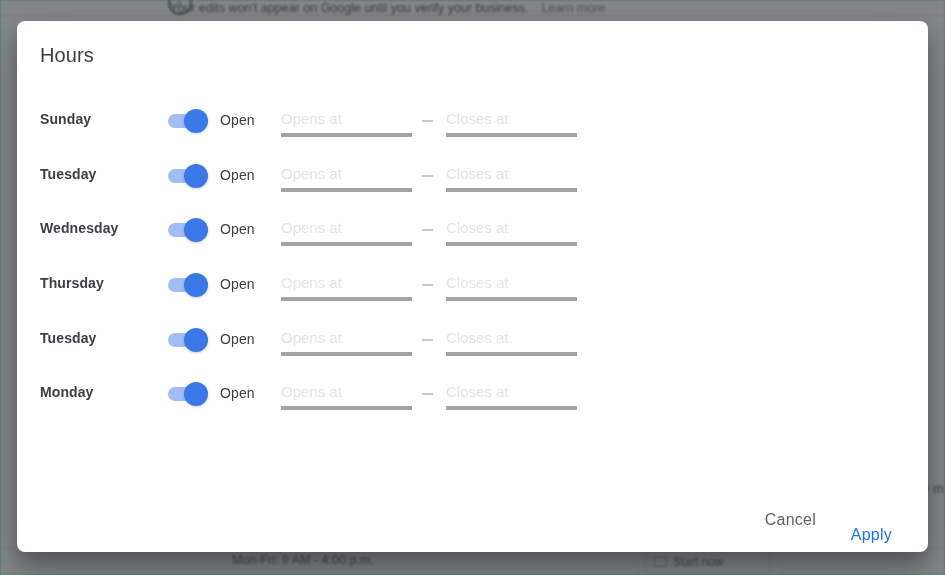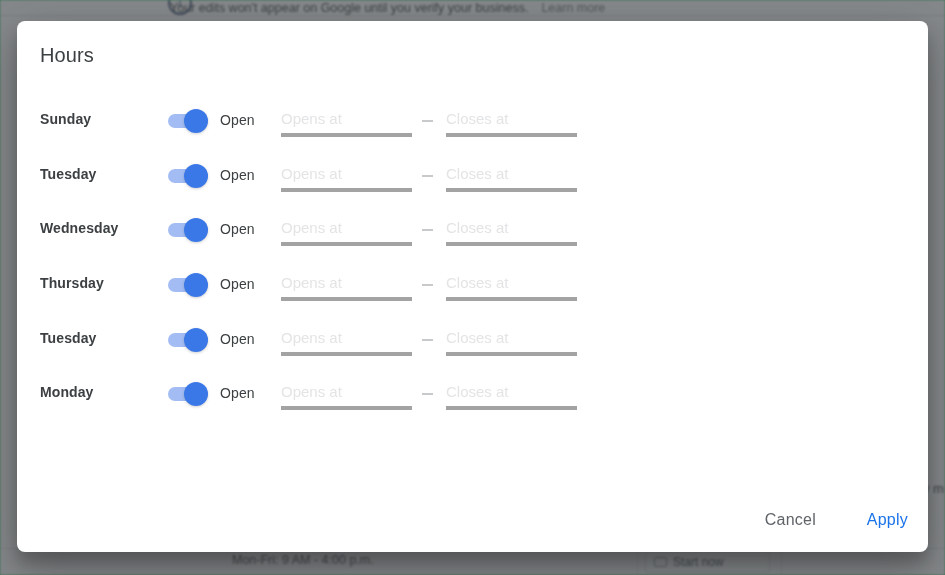--- a/index.html
+++ b/index.html
@@ -264,21 +264,21 @@
     border: none;
     background: transparent;
     font-family: "Liberation Sans", sans-serif;
     font-size: 16px;
     letter-spacing: 0.25px;
     cursor: pointer;
     padding: 0 8px;
     border-radius: 4px;
   }
   #cancel-button { right: 104px; color: #5f6368; }
-  #apply-button  { right: 12px;  color: #1a73e8; }
+  #apply-button  { right: 28px;  color: #1a73e8; margin-top: 15px; }
 </style>
 </head>
 <body>
 
 <div id="page-root">
 
   <div id="bg-layer">
     <div class="bg-banner">
       <span class="bg-banner-icon">i</span>
       <span class="bg-banner-text">Your edits won't appear on Google until you verify your business.</span>

